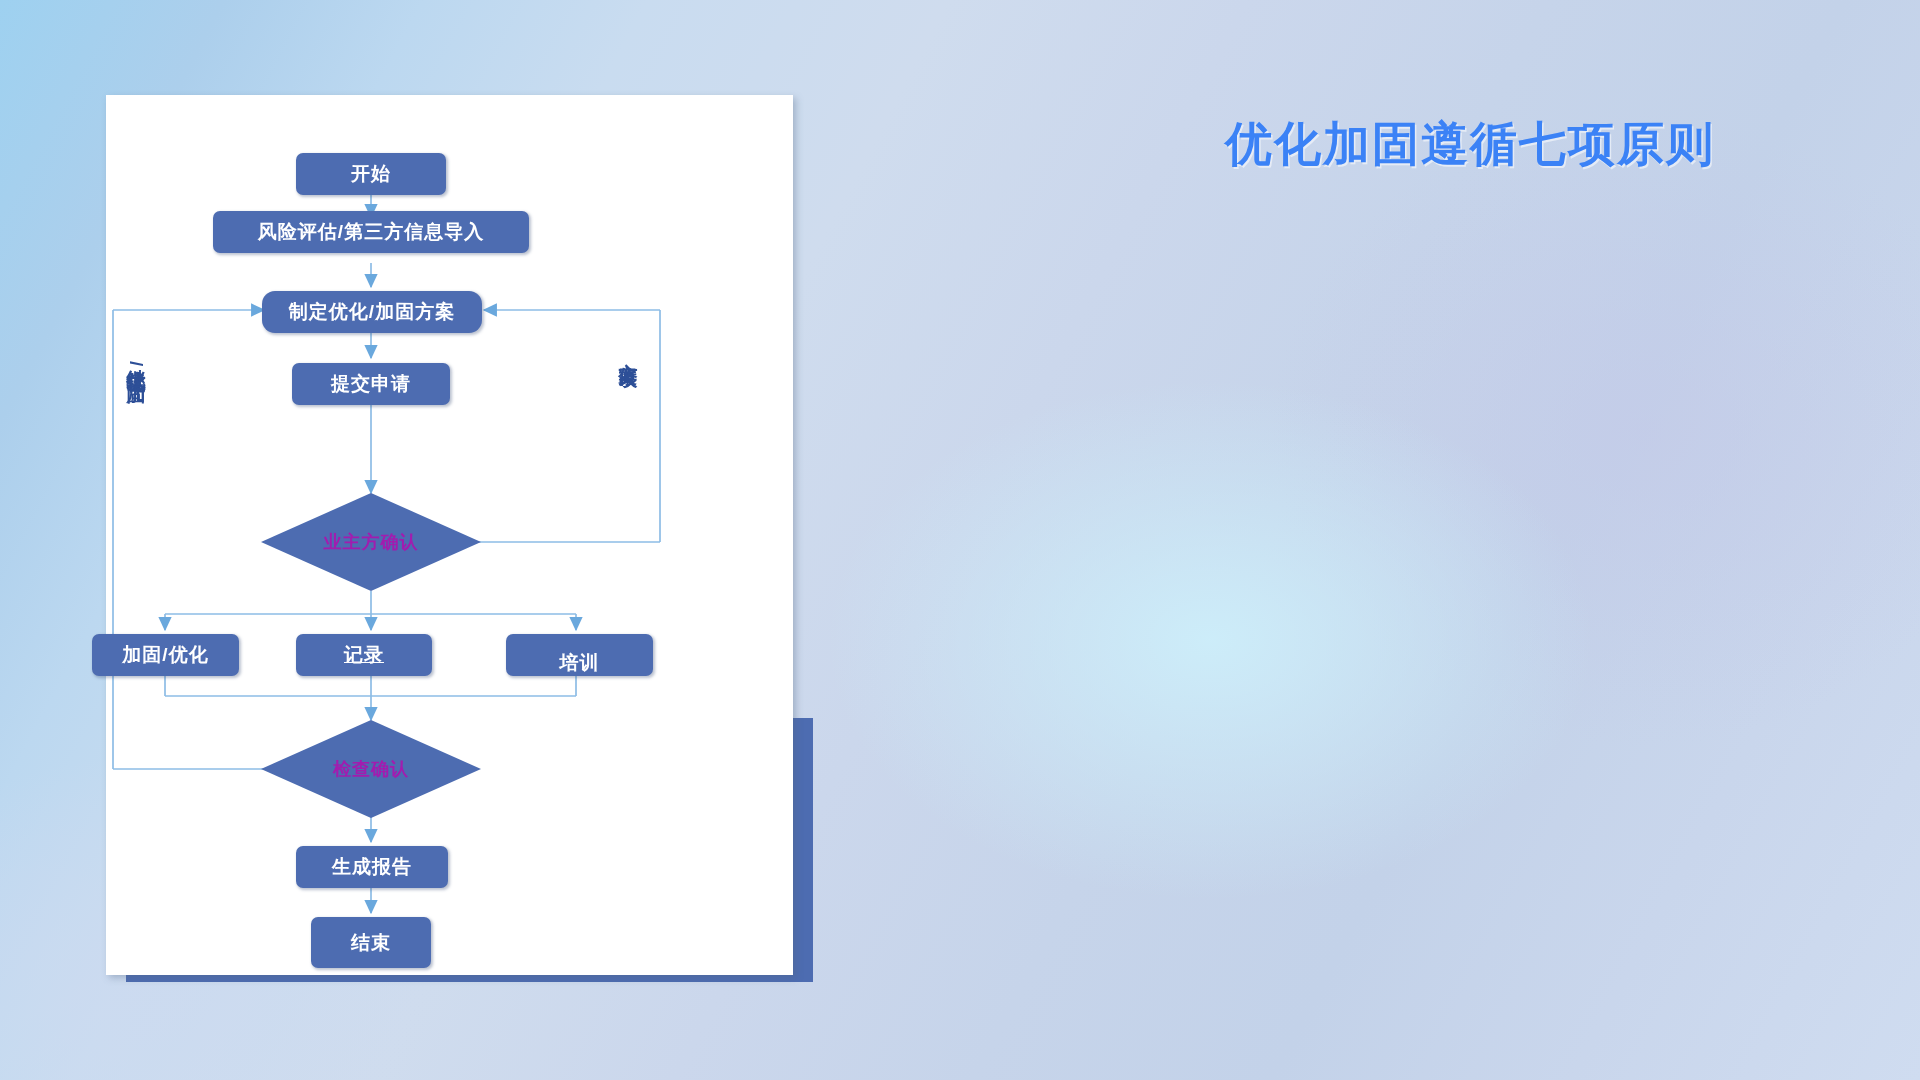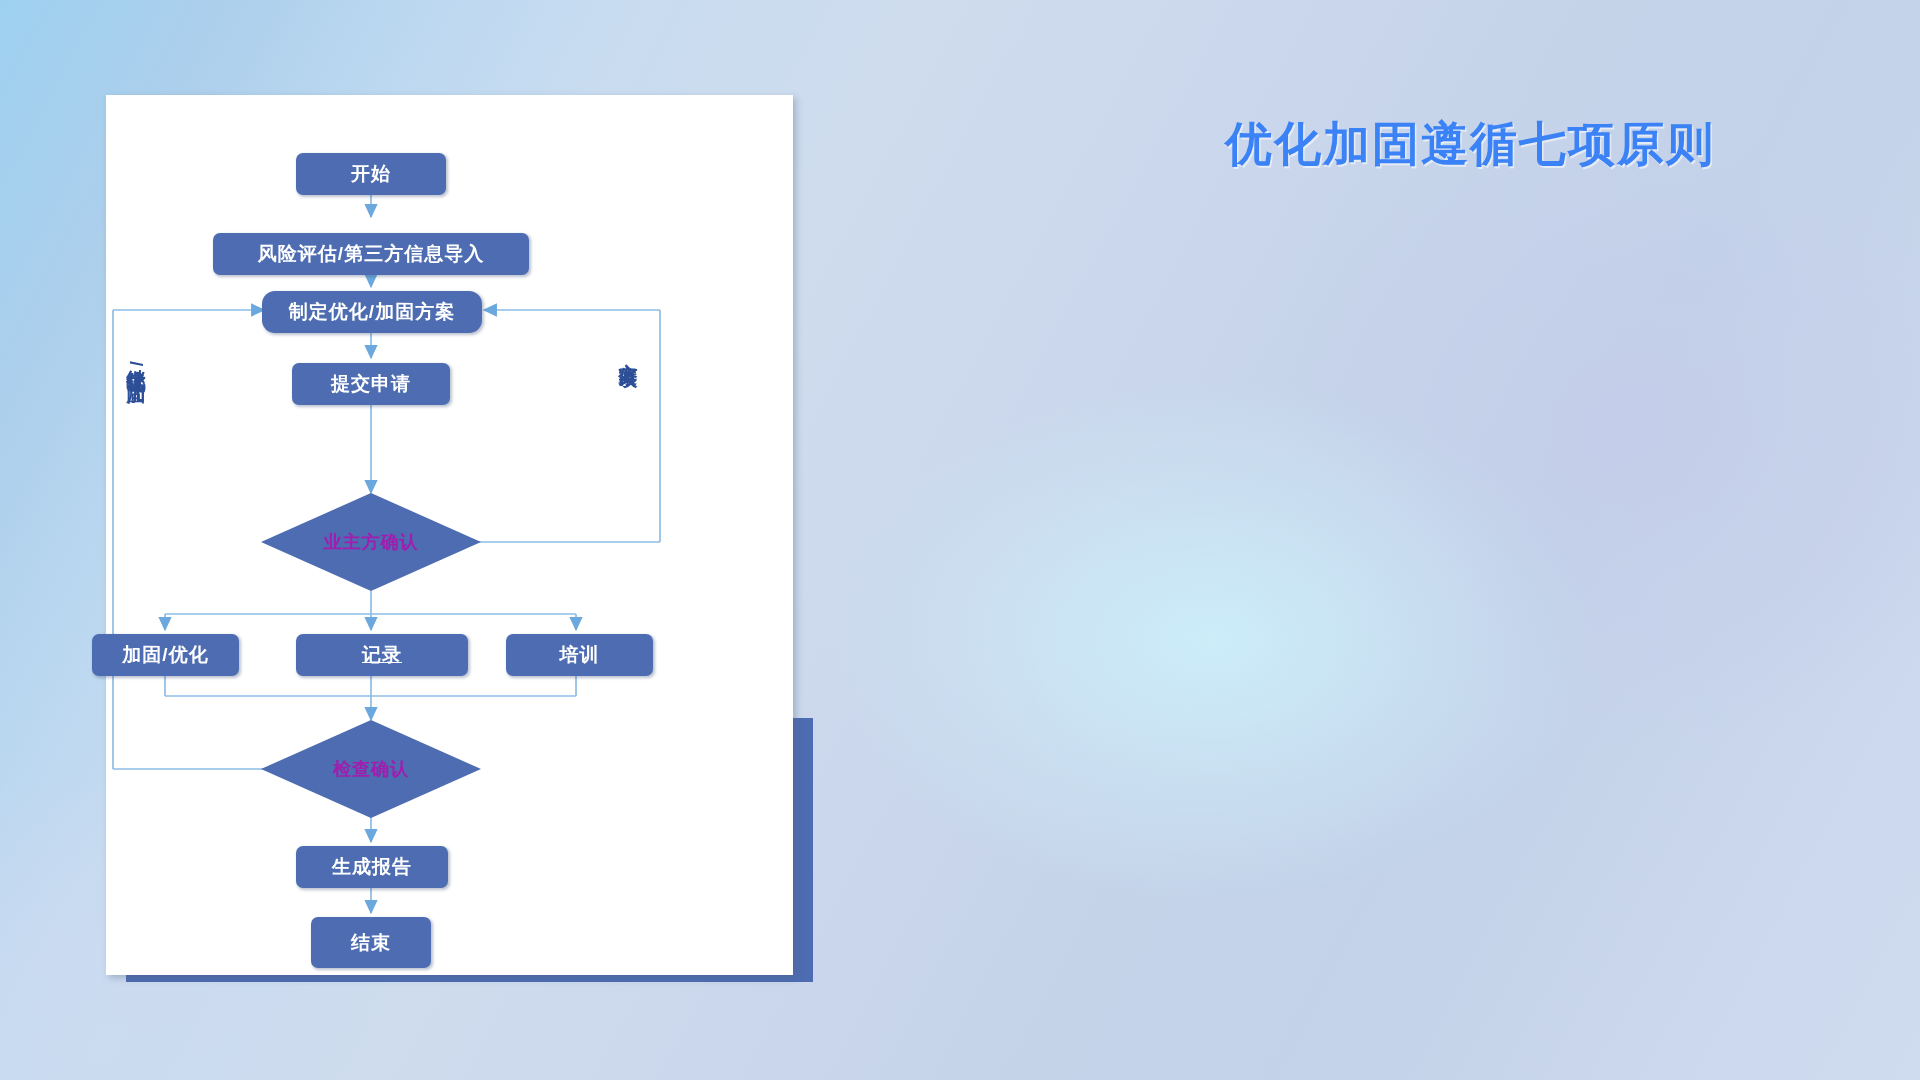--- a/index.html
+++ b/index.html
@@ -166,46 +166,46 @@
         <line x1="352" y1="447" x2="554" y2="447"></line>
         <line x1="554" y1="447" x2="554" y2="215"></line>
         <line x1="554" y1="215" x2="378" y2="215" marker-end="url(#arw)"></line>
       </g>
     </svg>
 
     <div class="fnode" style="left:190px; top:58px; width:150px; height:42px;">
       <span>开始</span>
     </div>
 
-    <div class="fnode" style="left:107px; top:138px; width:316px; height:42px;">
+    <div class="fnode" style="left:107px; top:116px; width:316px; height:42px;">
       <span>风险评估/第三方信息导入</span>
     </div>
 
     <div class="fnode" style="left:156px; top:196px; width:220px; height:42px;border-radius:13px;">
       <span>制定优化/加固方案</span>
     </div>
 
     <div class="fnode" style="left:186px; top:268px; width:158px; height:42px;">
       <span>提交申请</span>
     </div>
 
     <div class="fdiamond" style="left:155px; top:398px; width:220px; height:98px;">
       <div class="dshape"></div>
       <div class="dlabel">业主方确认</div>
     </div>
 
     <div class="fnode" style="left:-14px; top:539px; width:147px; height:42px;">
       <span>加固/优化</span>
     </div>
 
-    <div class="fnode" style="left:190px; top:539px; width:172px; height:42px;text-decoration:underline;">
+    <div class="fnode" style="left:190px; top:539px; width:136px; height:42px;text-decoration:underline;">
       <span>记录</span>
     </div>
 
-    <div class="fnode" style="left:400px; top:539px; width:147px; height:42px;">
+    <div class="fnode" style="left:400px; top:539px; width:147px; height:42px;align-items:flex-end;">
       <span>培训</span>
     </div>
 
     <div class="fdiamond" style="left:155px; top:625px; width:220px; height:98px;">
       <div class="dshape"></div>
       <div class="dlabel">检查确认</div>
     </div>
 
     <div class="fnode" style="left:190px; top:751px; width:152px; height:42px;">
       <span>生成报告</span>

